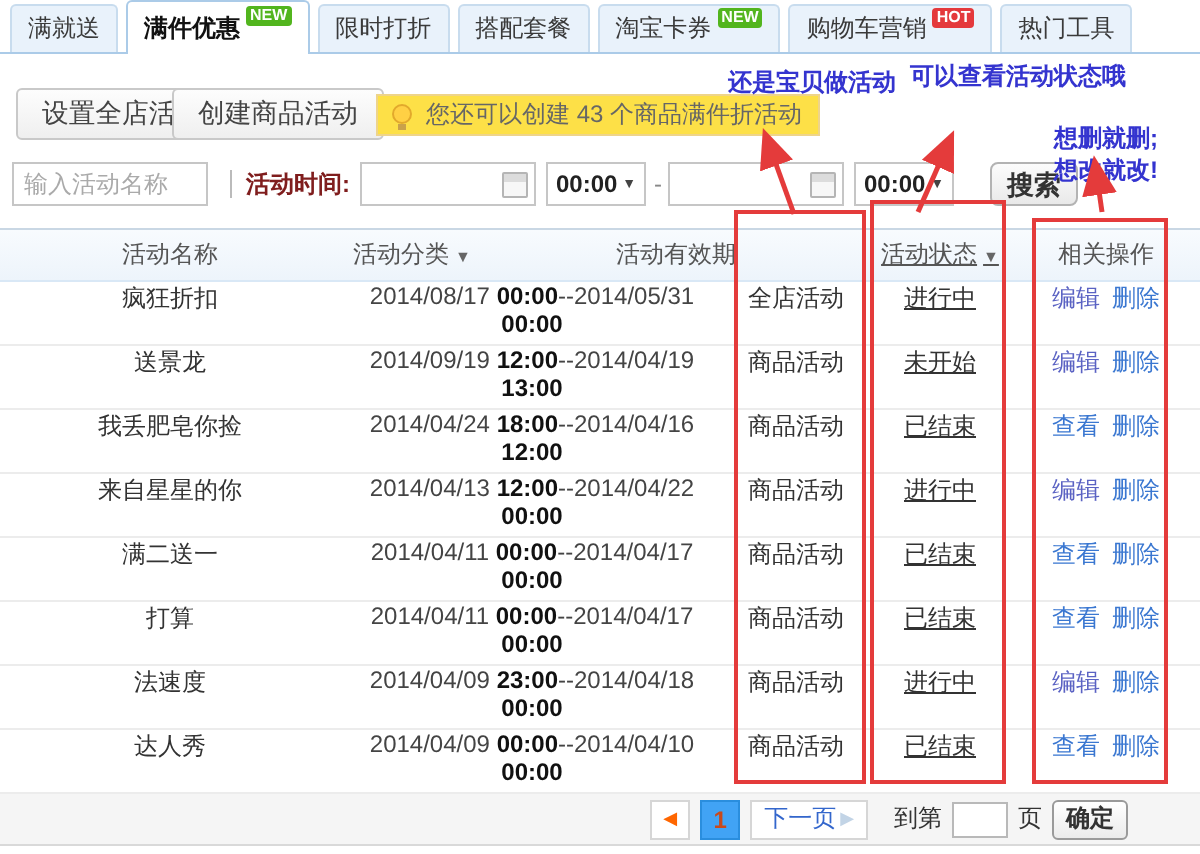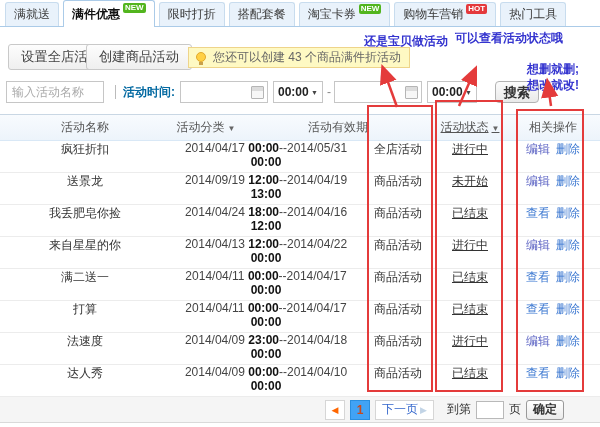--- a/index.html
+++ b/index.html
@@ -18,36 +18,36 @@
   .badge { font-size:8px; font-weight:bold; color:#fff; border-radius:2px; padding:1px 2px; margin-left:2px;
     position:relative; top:-6px; line-height:1; }
   .badge.new { background:#52b51e; }
   .badge.hot { background:#e4393c; }
   
   .btn-gray { position:absolute; top:44px; height:26px; line-height:24px; padding:0 12px; color:#444;
     background:linear-gradient(#fdfdfd,#efefef); border:1px solid #c9c9c9; border-radius:3px; cursor:pointer; }
   #btn-set-store { left:8px; }
   #btn-create-item { left:86px; }
   .tip { position:absolute; left:188px; top:47px; height:21px; line-height:19px; padding:0 8px 0 24px;
-    background:#fef9c3; border:1px solid #eed48a; color:#666; white-space:nowrap; }
+    background:#fde047; border:1px solid #eed48a; color:#666; white-space:nowrap; }
   .bulb { position:absolute; left:7px; top:4px; width:10px; height:10px; border-radius:50%;
     background:#ffd044; border:1px solid #e2a92c; }
   .bulb::after { content:""; position:absolute; left:2px; top:9px; width:4px; height:3px; background:#c9a14a; }
   
   .ann { position:absolute; color:#3434cf; font-weight:bold; font-size:12px; line-height:16px; z-index:40; white-space:nowrap; }
   #ann-category { left:364px; top:33px; }
   #ann-status   { left:455px; top:30px; }
   #ann-action   { left:527px; top:61px; }
   
   .filterbar { position:absolute; left:0; top:80px; width:600px; height:24px; display:flex; align-items:center; }
   .name-input { margin-left:6px; width:98px; height:22px; border:1px solid #c6c6c6; padding:0 5px; font-size:12px;
     font-family:Liberation Serif, serif; color:#333; }
   .name-input::placeholder { color:#aaa; }
   .vdiv { width:1px; height:14px; background:#bbb; margin:0 7px 0 11px; }
-  .flabel { font-weight:bold; color:#0369a1; margin-right:5px; }
+  .flabel { font-weight:bold; color:#7f1d1d; margin-right:5px; }
   .datebox { position:relative; width:88px; height:22px; border:1px solid #c6c6c6; background:#fff; margin-right:5px; }
   .cal-icon { position:absolute; right:3px; top:4px; width:13px; height:13px; border:1px solid #b5b5b5;
     background:linear-gradient(#dcdcdc 0 4px,#f7f7f7 4px); border-radius:1px; }
   .timesel { width:50px; height:22px; border:1px solid #c6c6c6; background:#fff; display:flex; align-items:center;
     justify-content:space-between; padding:0 4px; margin-right:4px; cursor:pointer; }
   .timesel .tv { font-weight:bold; color:#222; }
   .caret { font-size:7px; color:#444; }
   .dash { color:#888; margin:0 3px 0 0; }
   .search-btn { margin-left:14px; width:44px; height:22px; border:1px solid #b3b3b3; border-radius:4px;
     background:linear-gradient(#fcfcfc,#e9e9e9); font-weight:bold; color:#333; text-align:center; line-height:20px; cursor:pointer; }
@@ -153,21 +153,21 @@
   <div class="thead">
     <div class="cell c1 hcell">活动名称</div>
     <div class="cell c3 hcell"><span>活动分类</span><span class="hcaret">▼</span></div>
     <div class="cell c2 hcell">活动有效期</div>
     <div class="cell c4 hcell"><span>活动状态</span><span class="hcaret">▼</span></div>
     <div class="cell c5 hcell">相关操作</div>
   </div>
   <div>
       <div class="row">
         <div class="cell c1">疯狂折扣</div>
-        <div class="cell c2"><span class="d">2014/04/17 </span><b class="t">00:00</b><span class="d">--2014/05/31 </span><b class="t">00:00</b></div>
+        <div class="cell c2"><span class="d">2014/08/17 </span><b class="t">00:00</b><span class="d">--2014/05/31 </span><b class="t">00:00</b></div>
         <div class="cell c3">全店活动</div>
         <div class="cell c4">进行中</div>
         <div class="cell c5"><a class="lnk edit">编辑</a><a class="lnk view">删除</a></div>
       </div>
       <div class="row">
         <div class="cell c1">送景龙</div>
         <div class="cell c2"><span class="d">2014/09/19 </span><b class="t">12:00</b><span class="d">--2014/04/19 </span><b class="t">13:00</b></div>
         <div class="cell c3">商品活动</div>
         <div class="cell c4">未开始</div>
         <div class="cell c5"><a class="lnk edit">编辑</a><a class="lnk view">删除</a></div>

